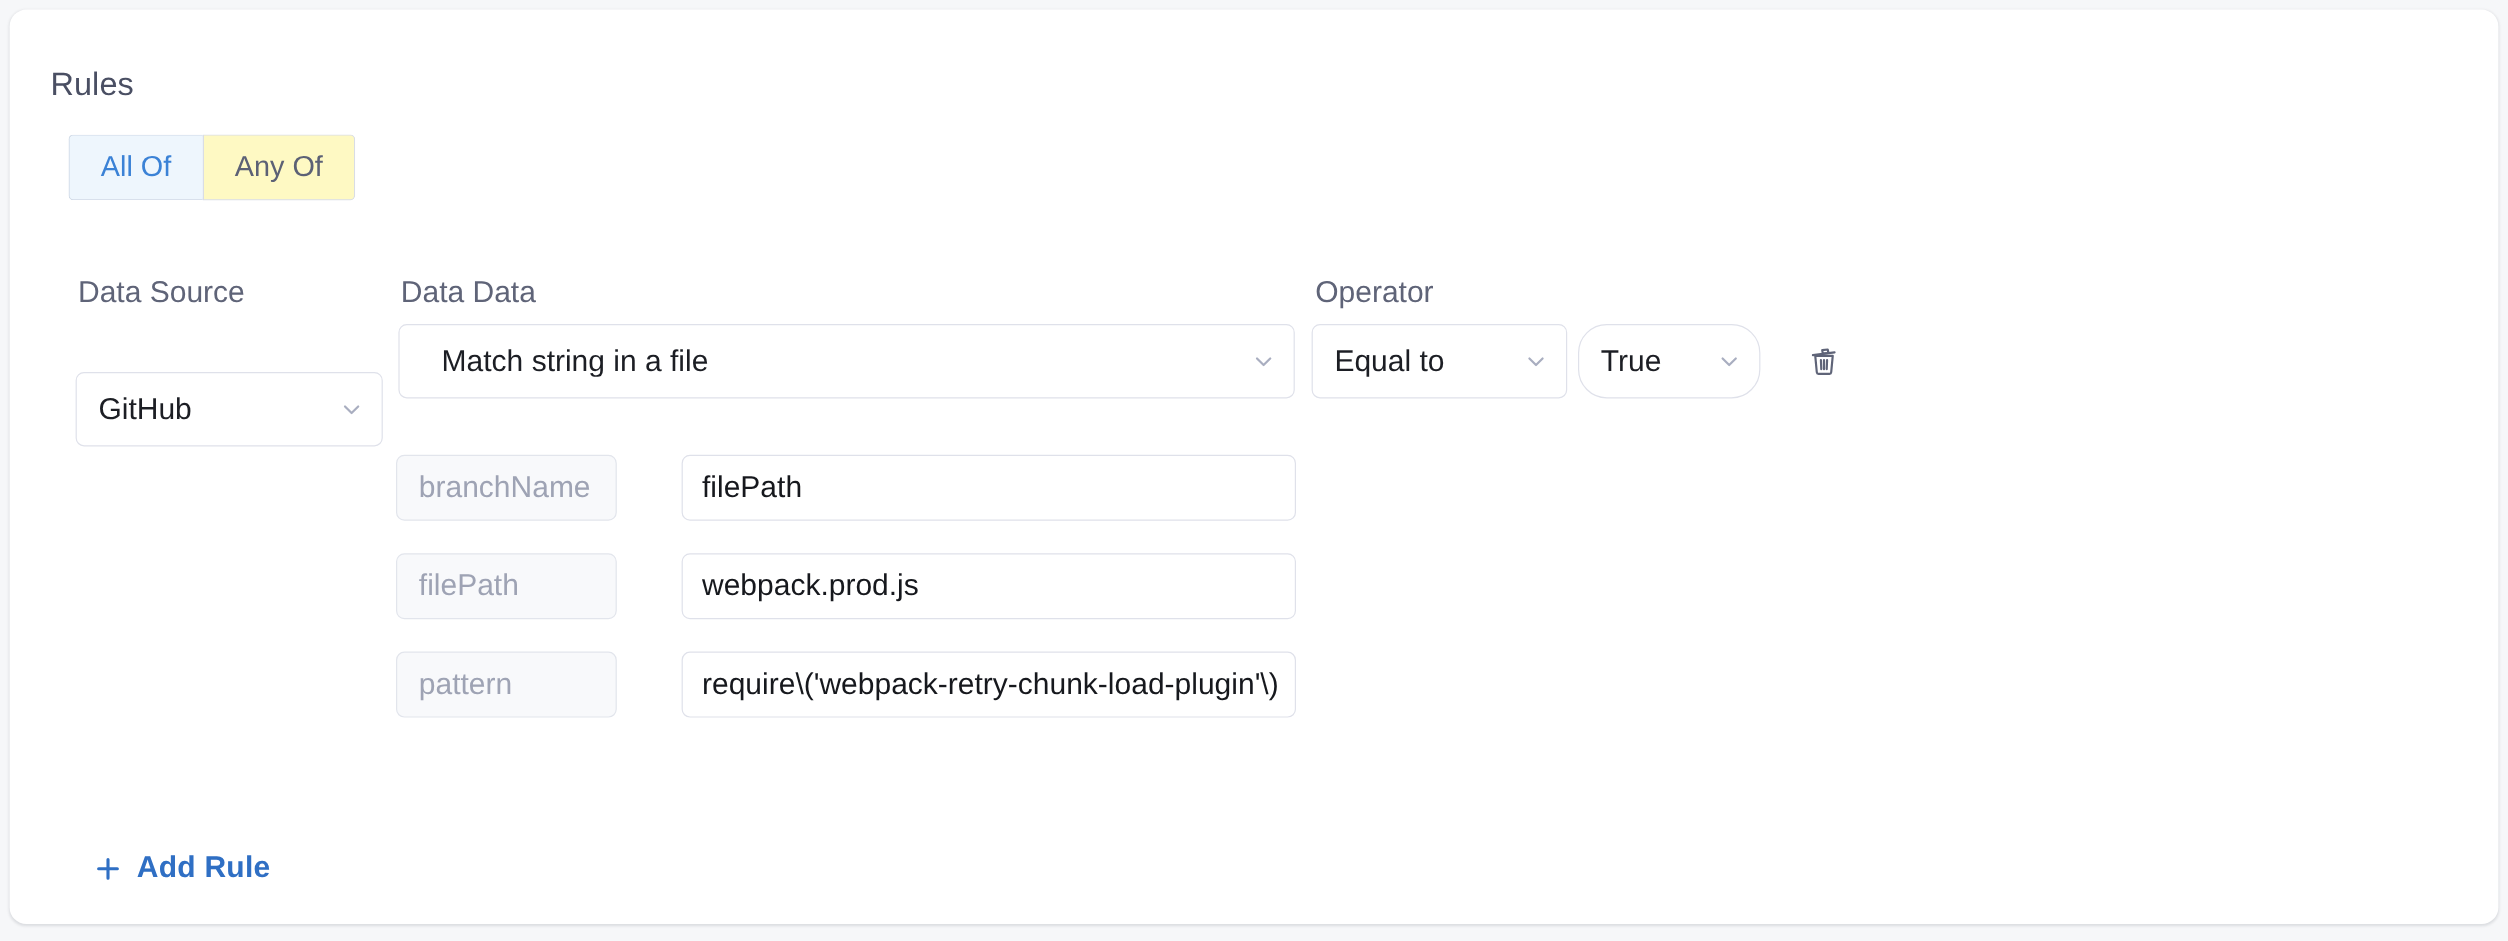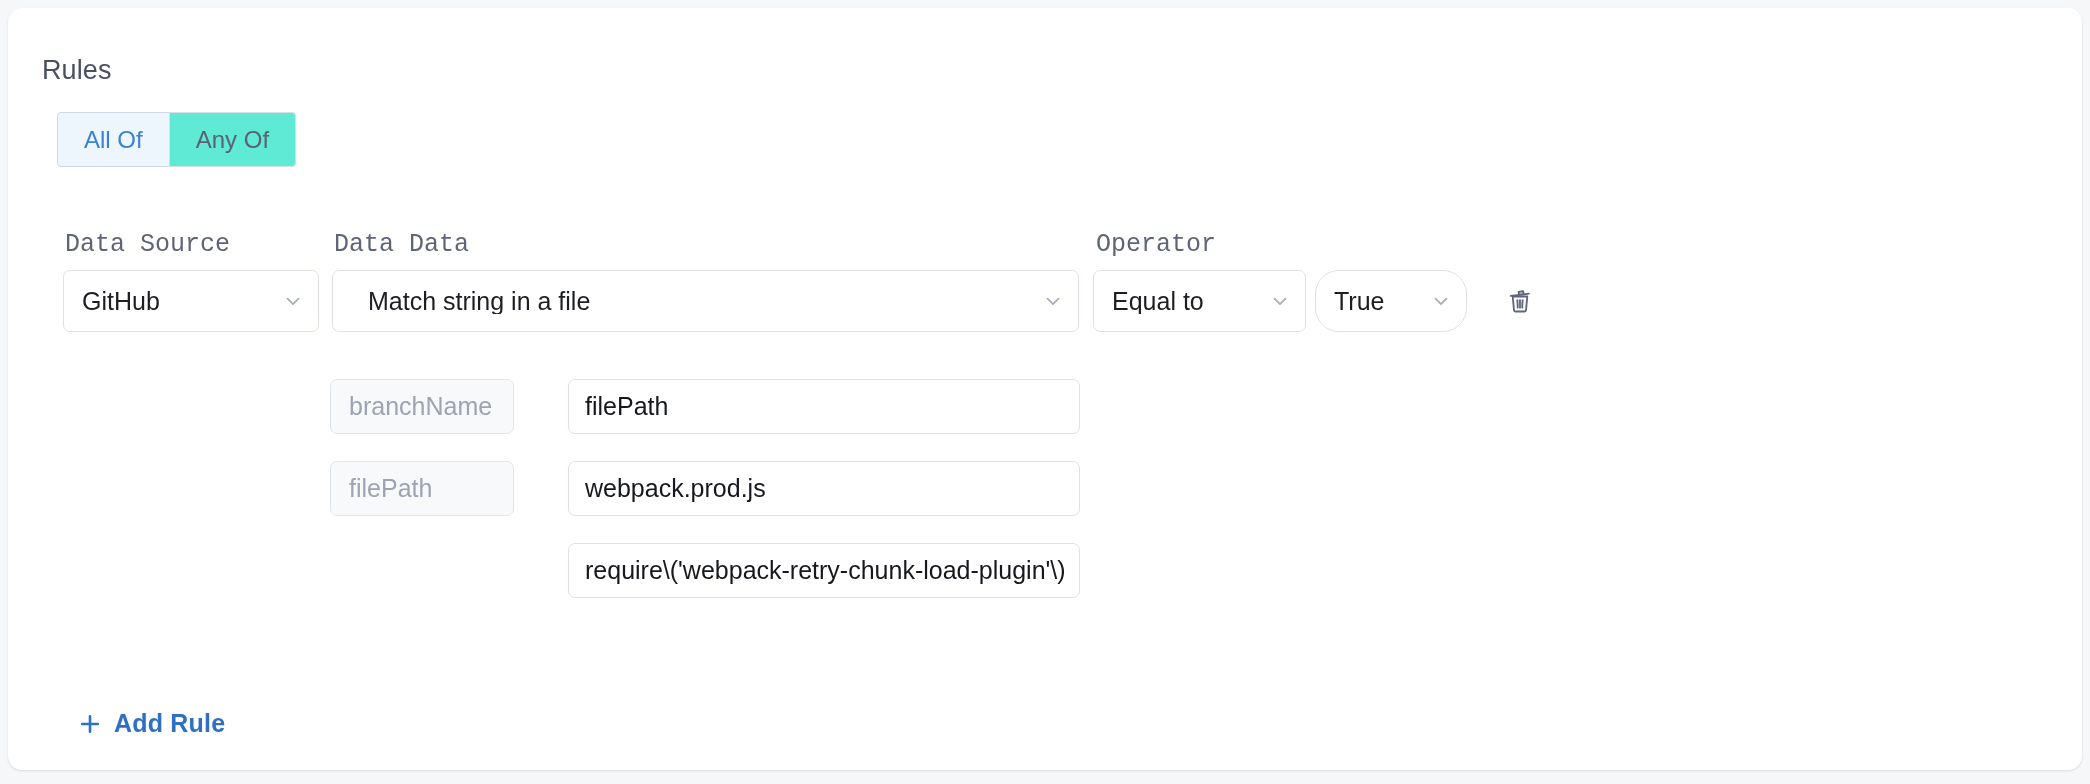--- a/index.html
+++ b/index.html
@@ -48,21 +48,21 @@
     overflow: hidden;
   }
   .toggle-btn {
     height: 55px;
     box-sizing: border-box;
     display: flex;
     align-items: center;
     justify-content: center;
     font-size: 24px;
     border: 1px solid #d9dde5;
-    background: #5eead4;
+    background: #fef9c3;
     color: #5c6175;
     cursor: pointer;
     padding: 0 26px;
     white-space: nowrap;
   }
   .toggle-btn:first-child {
     border-right: none;
     border-radius: 4px 0 0 4px;
   }
   .toggle-btn:last-child {
@@ -75,21 +75,20 @@
   }
 
   
   .col-label {
     position: absolute;
     top: 224px;
     font-size: 25px;
     color: #5f6478;
     line-height: 1;
     white-space: nowrap;
-    font-family: Liberation Mono, monospace;
   }
   .col-label.ds  { left: 57px; }
   .col-label.dp  { left: 326px; }
   .col-label.op  { left: 1088px; }
 
   
   .control-row {
     position: absolute;
     left: 0;
     top: 262px;
@@ -120,21 +119,21 @@
     line-height: 1;
   }
   .select .chev {
     flex: 0 0 auto;
     width: 22px;
     height: 22px;
     margin-left: 10px;
     display: block;
   }
 
-  .select.ds { left: 55px;   width: 256px; }
+  .select.ds { left: 55px;   width: 256px; margin-top: 40px; }
   .select.dp { left: 324px;  width: 747px; padding-left: 35px; }
   .select.op { left: 1085px; width: 213px; }
   .select.va { left: 1307px; width: 152px; border-radius: 24px; }
 
   .delete-btn {
     position: absolute;
     top: 8px;
     left: 1489px;
     width: 46px;
     height: 46px;
@@ -289,20 +288,21 @@
     <div class="param-key">branchName</div>
     <div class="param-value">filePath</div>
   </div>
 
   <div class="param-row r1">
     <div class="param-key">filePath</div>
     <div class="param-value">webpack.prod.js</div>
   </div>
 
   <div class="param-row r2">
+    <div class="param-key">pattern</div>
     <div class="param-value">require\('webpack-retry-chunk-load-plugin'\)</div>
   </div>
 
   <button class="add-rule">
     <svg class="plus" viewBox="0 0 24 24" fill="none">
       <path d="M12 4.2 V19.8 M4.2 12 H19.8" stroke="#2f6fc4" stroke-width="2.6" stroke-linecap="round"></path>
     </svg>
     <span class="add-label">Add Rule</span>
   </button>
 

